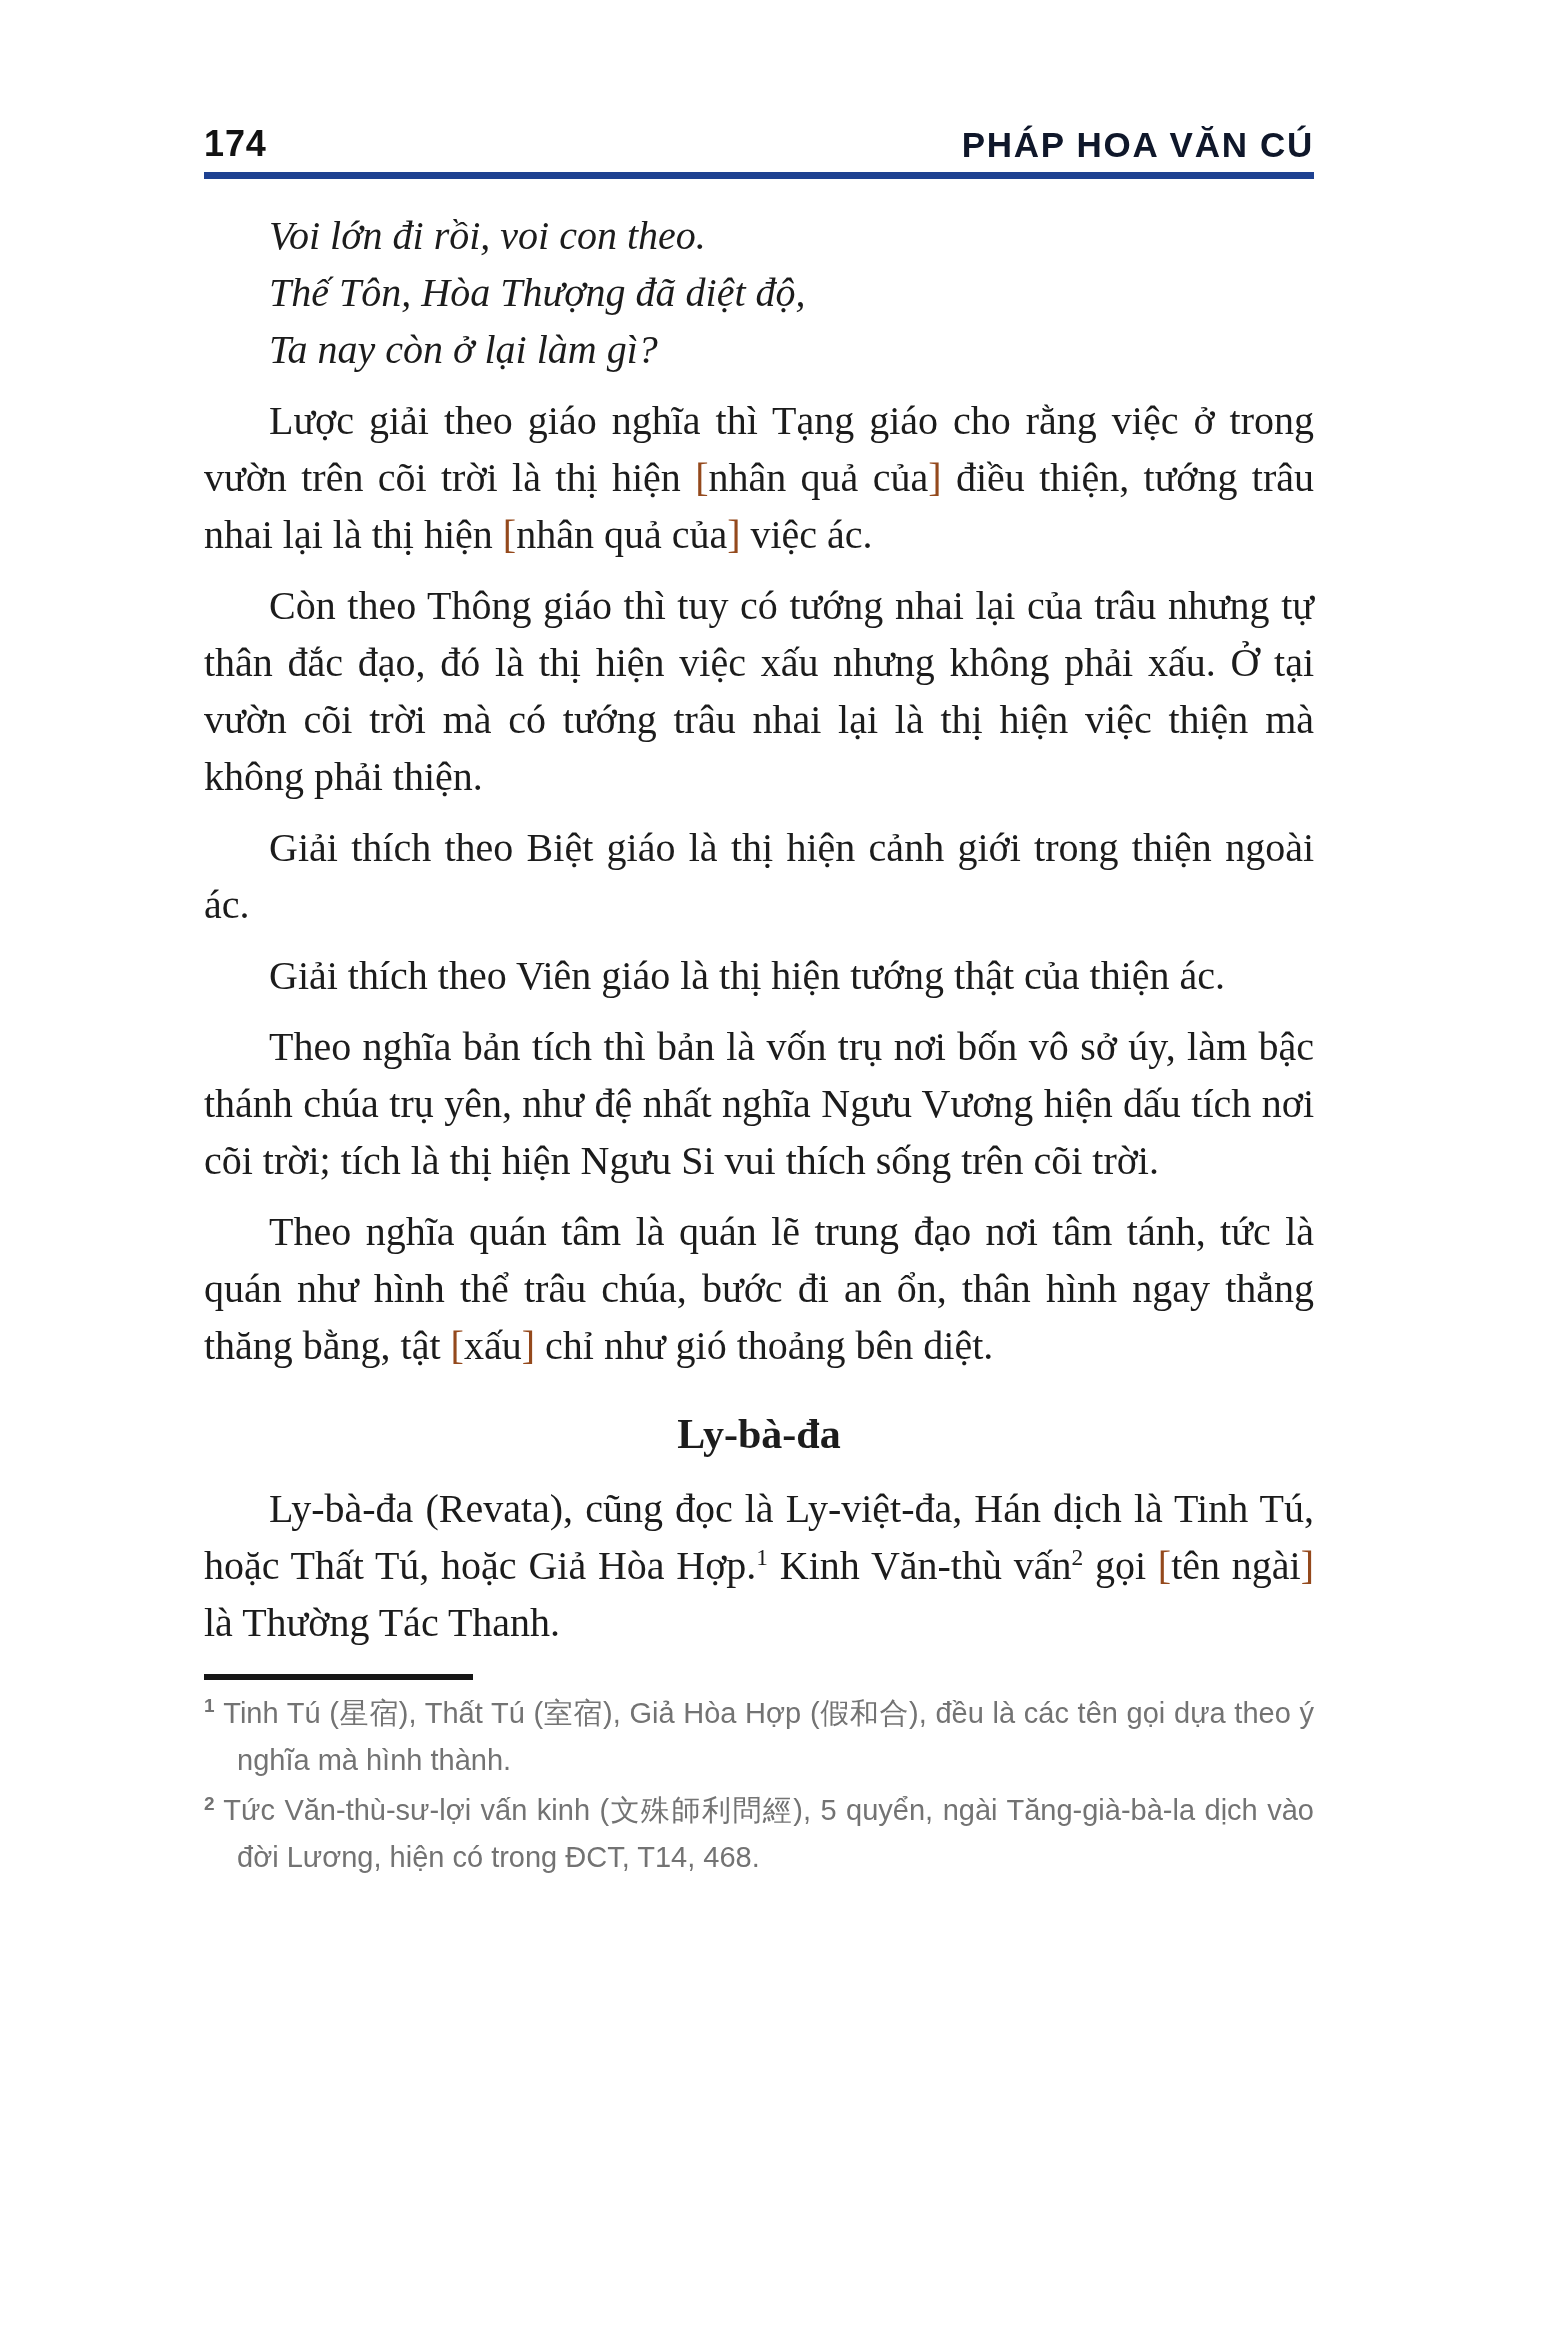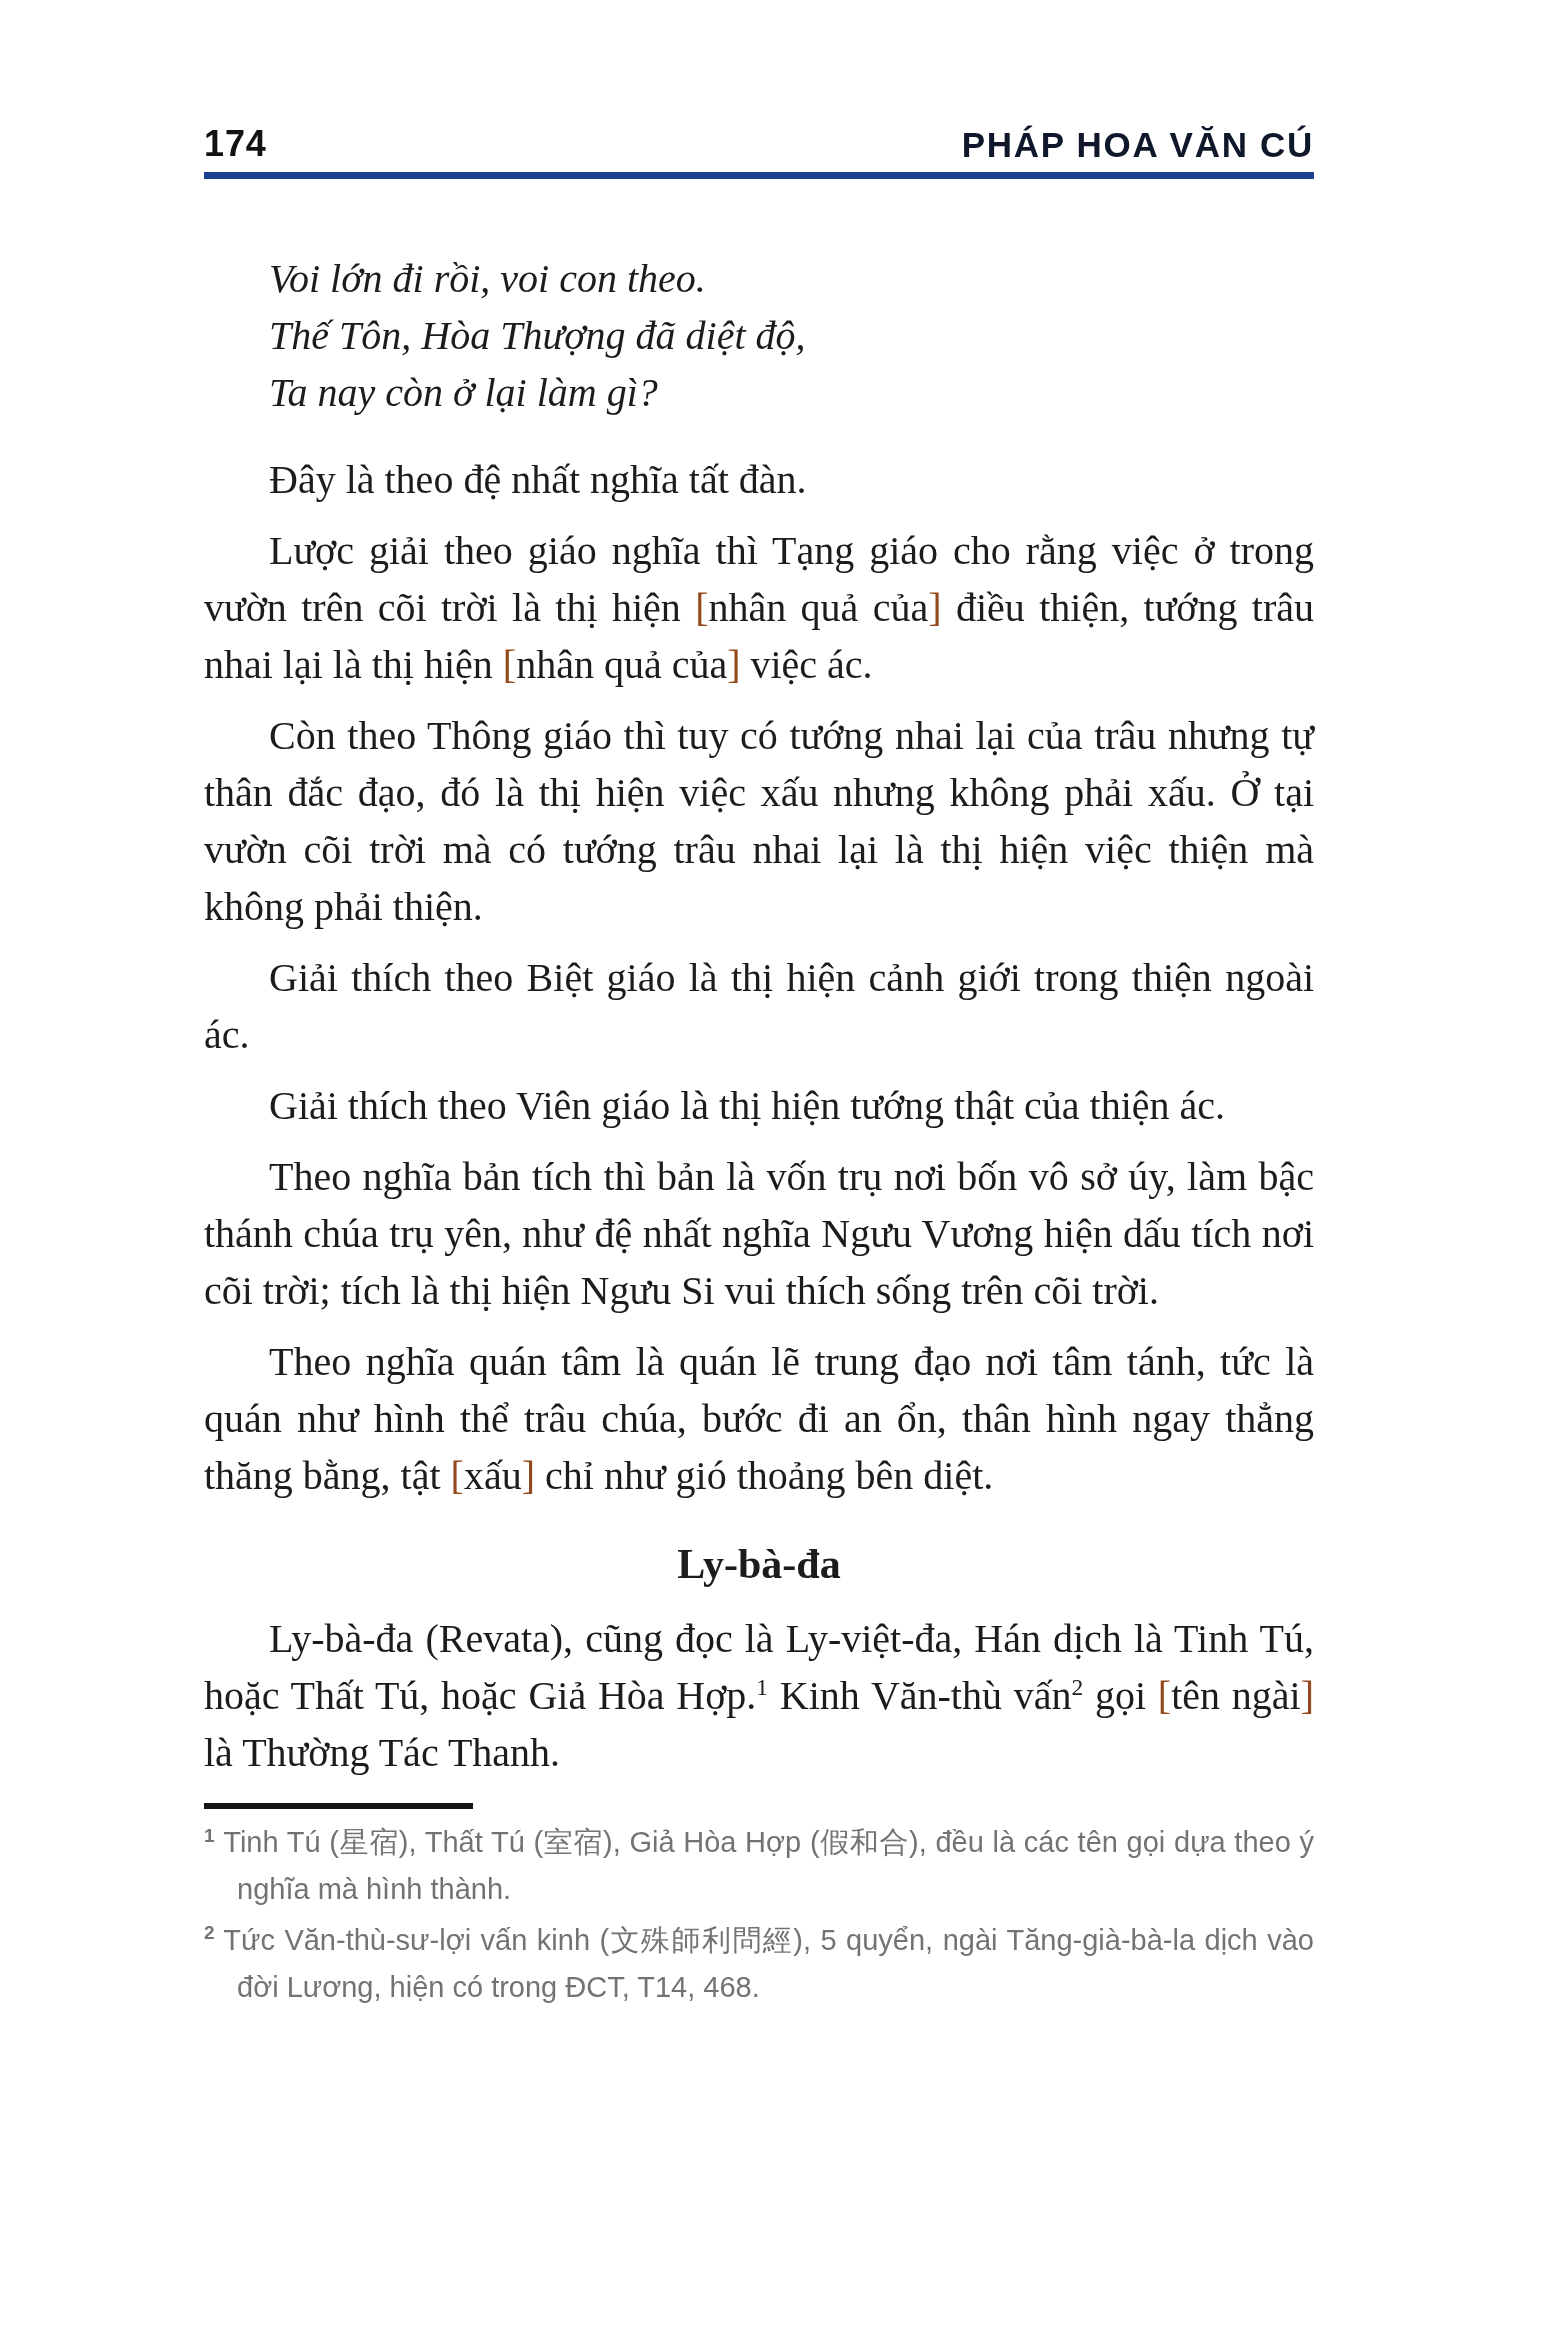--- a/index.html
+++ b/index.html
@@ -21,21 +21,21 @@
     align-items: flex-end;
     height: 42px;
     font-family: "Liberation Sans", sans-serif;
     font-weight: bold;
   }
   .page-num { font-size: 36px; color: #121212; letter-spacing: 0.9px; }
   .running-title { font-size: 35px; color: #0f172a; letter-spacing: 1.7px; }
   .rule-blue { margin-top: 7px; height: 7px; background: #1e4191; }
   
   .verse {
-    margin-top: 71px;
+    margin-top: 28px;
     padding-left: 65px;
     font-style: italic;
     font-size: 40px;
     line-height: 57px;
   }
   
   .body-p {
     margin: 14px 0 0 0;
     font-size: 40px;
     line-height: 57px;
@@ -91,21 +91,20 @@
     <span class="running-title">PHÁP HOA VĂN CÚ</span>
   </div>
   <div class="rule-blue"></div>
 
   <div class="verse">
     <div>Voi lớn đi rồi, voi con theo.</div>
     <div>Thế Tôn, Hòa Thượng đã diệt độ,</div>
     <div>Ta nay còn ở lại làm gì?</div>
   </div>
 
-  <p class="body-p first">Đây là theo đệ nhất nghĩa tất đàn.</p>
 
   <p class="body-p"><span>Lược giải theo giáo nghĩa thì Tạng giáo cho rằng việc ở trong vườn trên cõi trời là thị hiện </span><span class="accent">[</span><span>nhân quả của</span><span class="accent">]</span><span> điều thiện, tướng trâu nhai lại là thị hiện </span><span class="accent">[</span><span>nhân quả của</span><span class="accent">]</span><span> việc ác.</span></p>
 
   <p class="body-p">Còn theo Thông giáo thì tuy có tướng nhai lại của trâu nhưng tự thân đắc đạo, đó là thị hiện việc xấu nhưng không phải xấu. Ở tại vườn cõi trời mà có tướng trâu nhai lại là thị hiện việc thiện mà không phải thiện.</p>
 
   <p class="body-p">Giải thích theo Biệt giáo là thị hiện cảnh giới trong thiện ngoài ác.</p>
 
   <p class="body-p">Giải thích theo Viên giáo là thị hiện tướng thật của thiện ác.</p>
 
   <p class="body-p">Theo nghĩa bản tích thì bản là vốn trụ nơi bốn vô sở úy, làm bậc thánh chúa trụ yên, như đệ nhất nghĩa Ngưu Vương hiện dấu tích nơi cõi trời; tích là thị hiện Ngưu Si vui thích sống trên cõi trời.</p>

